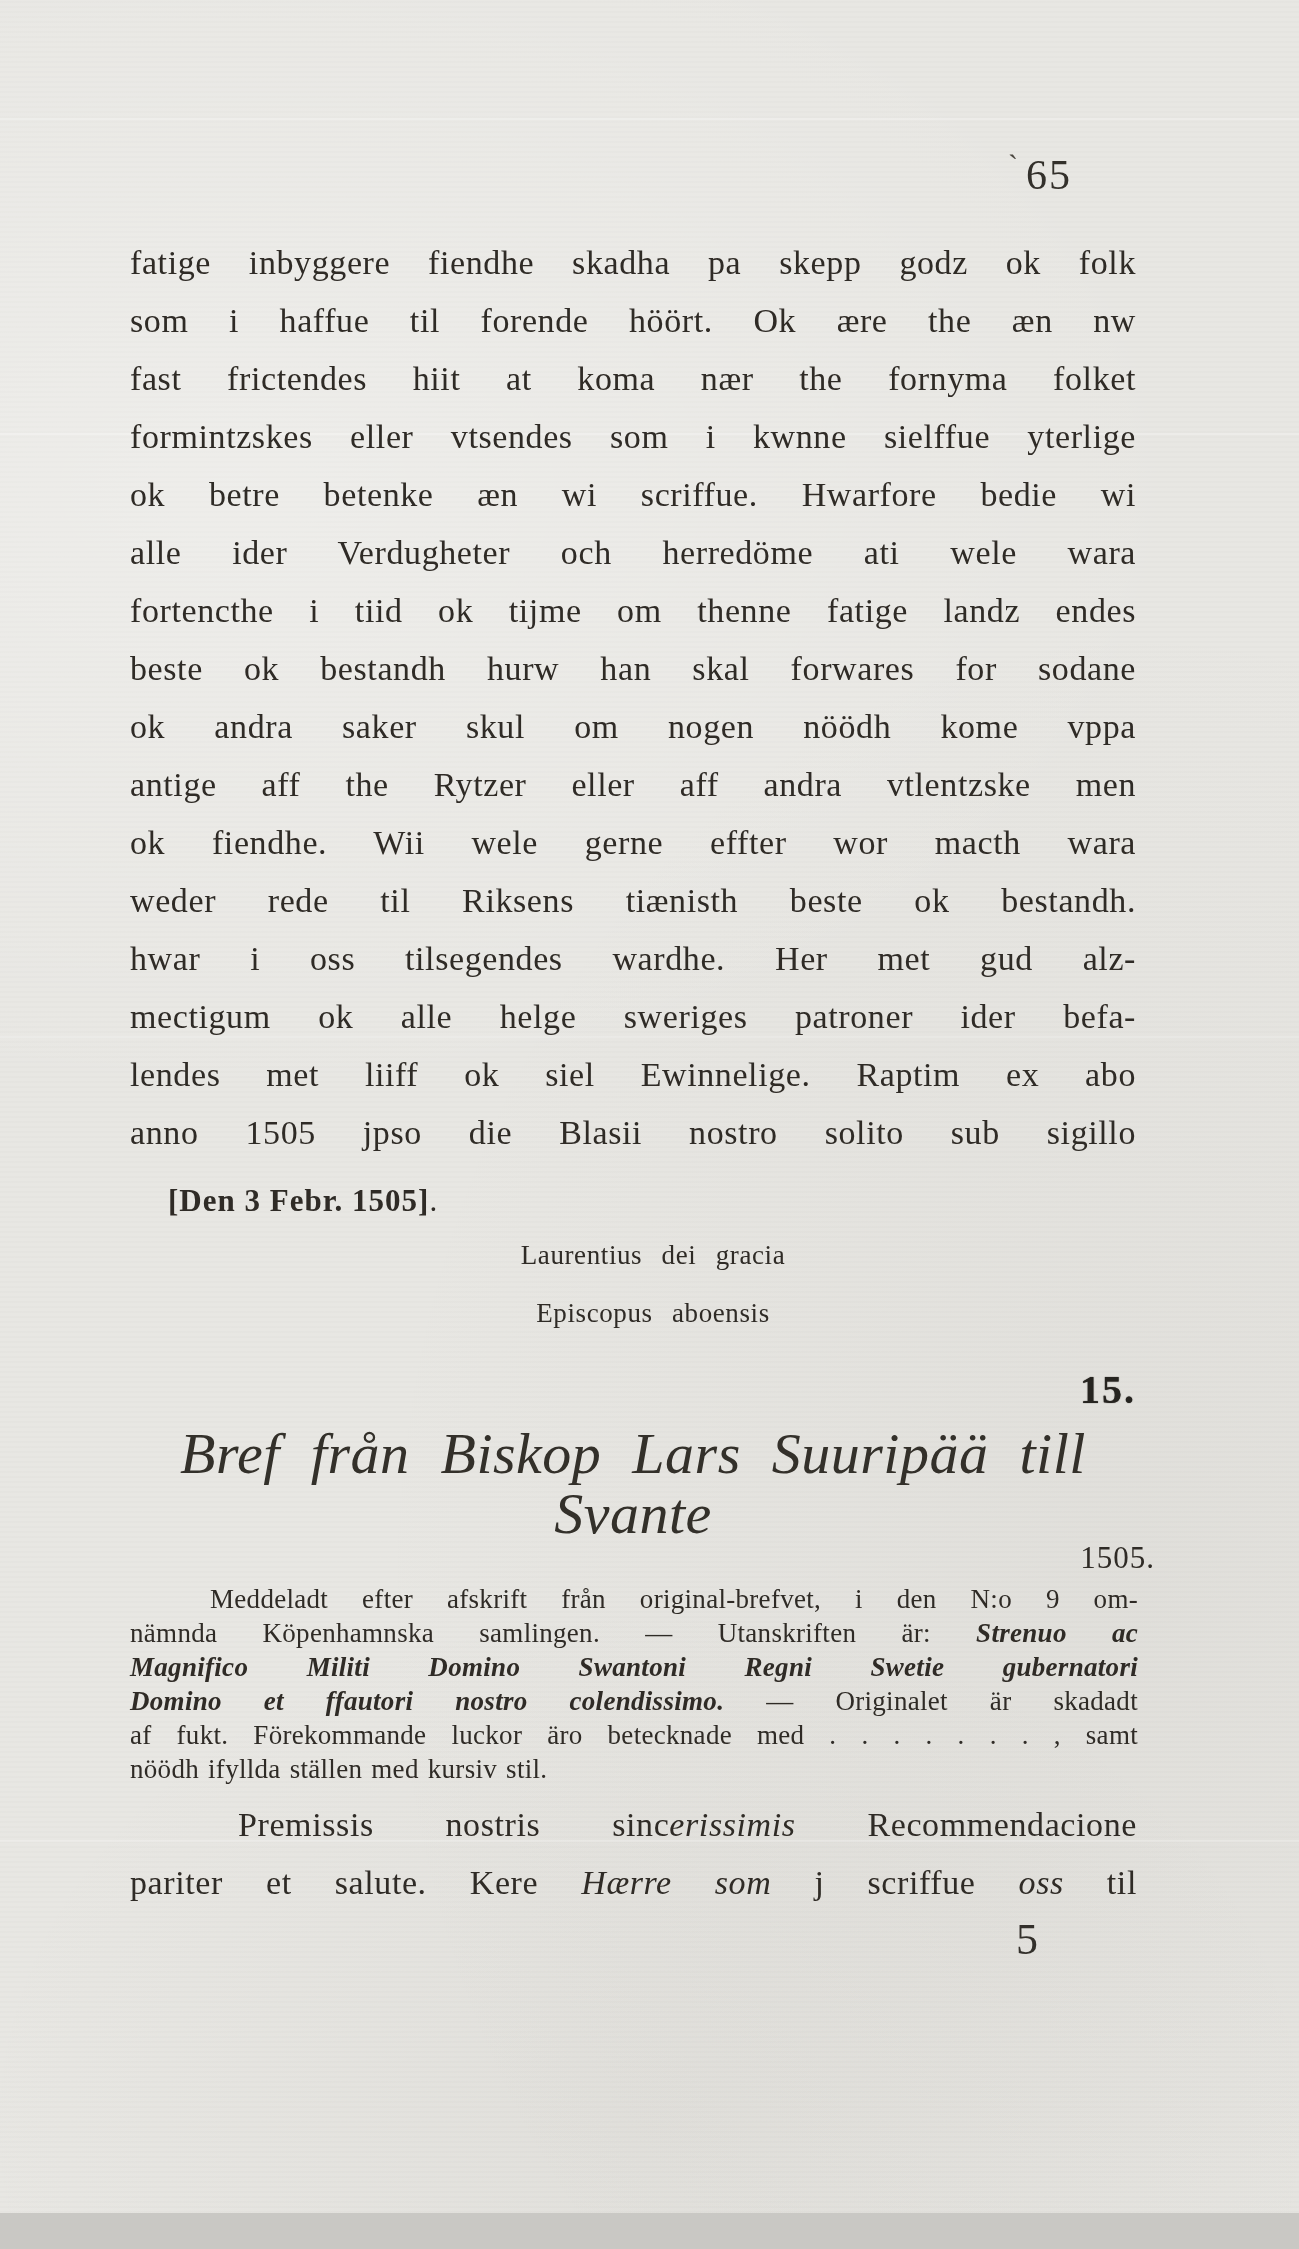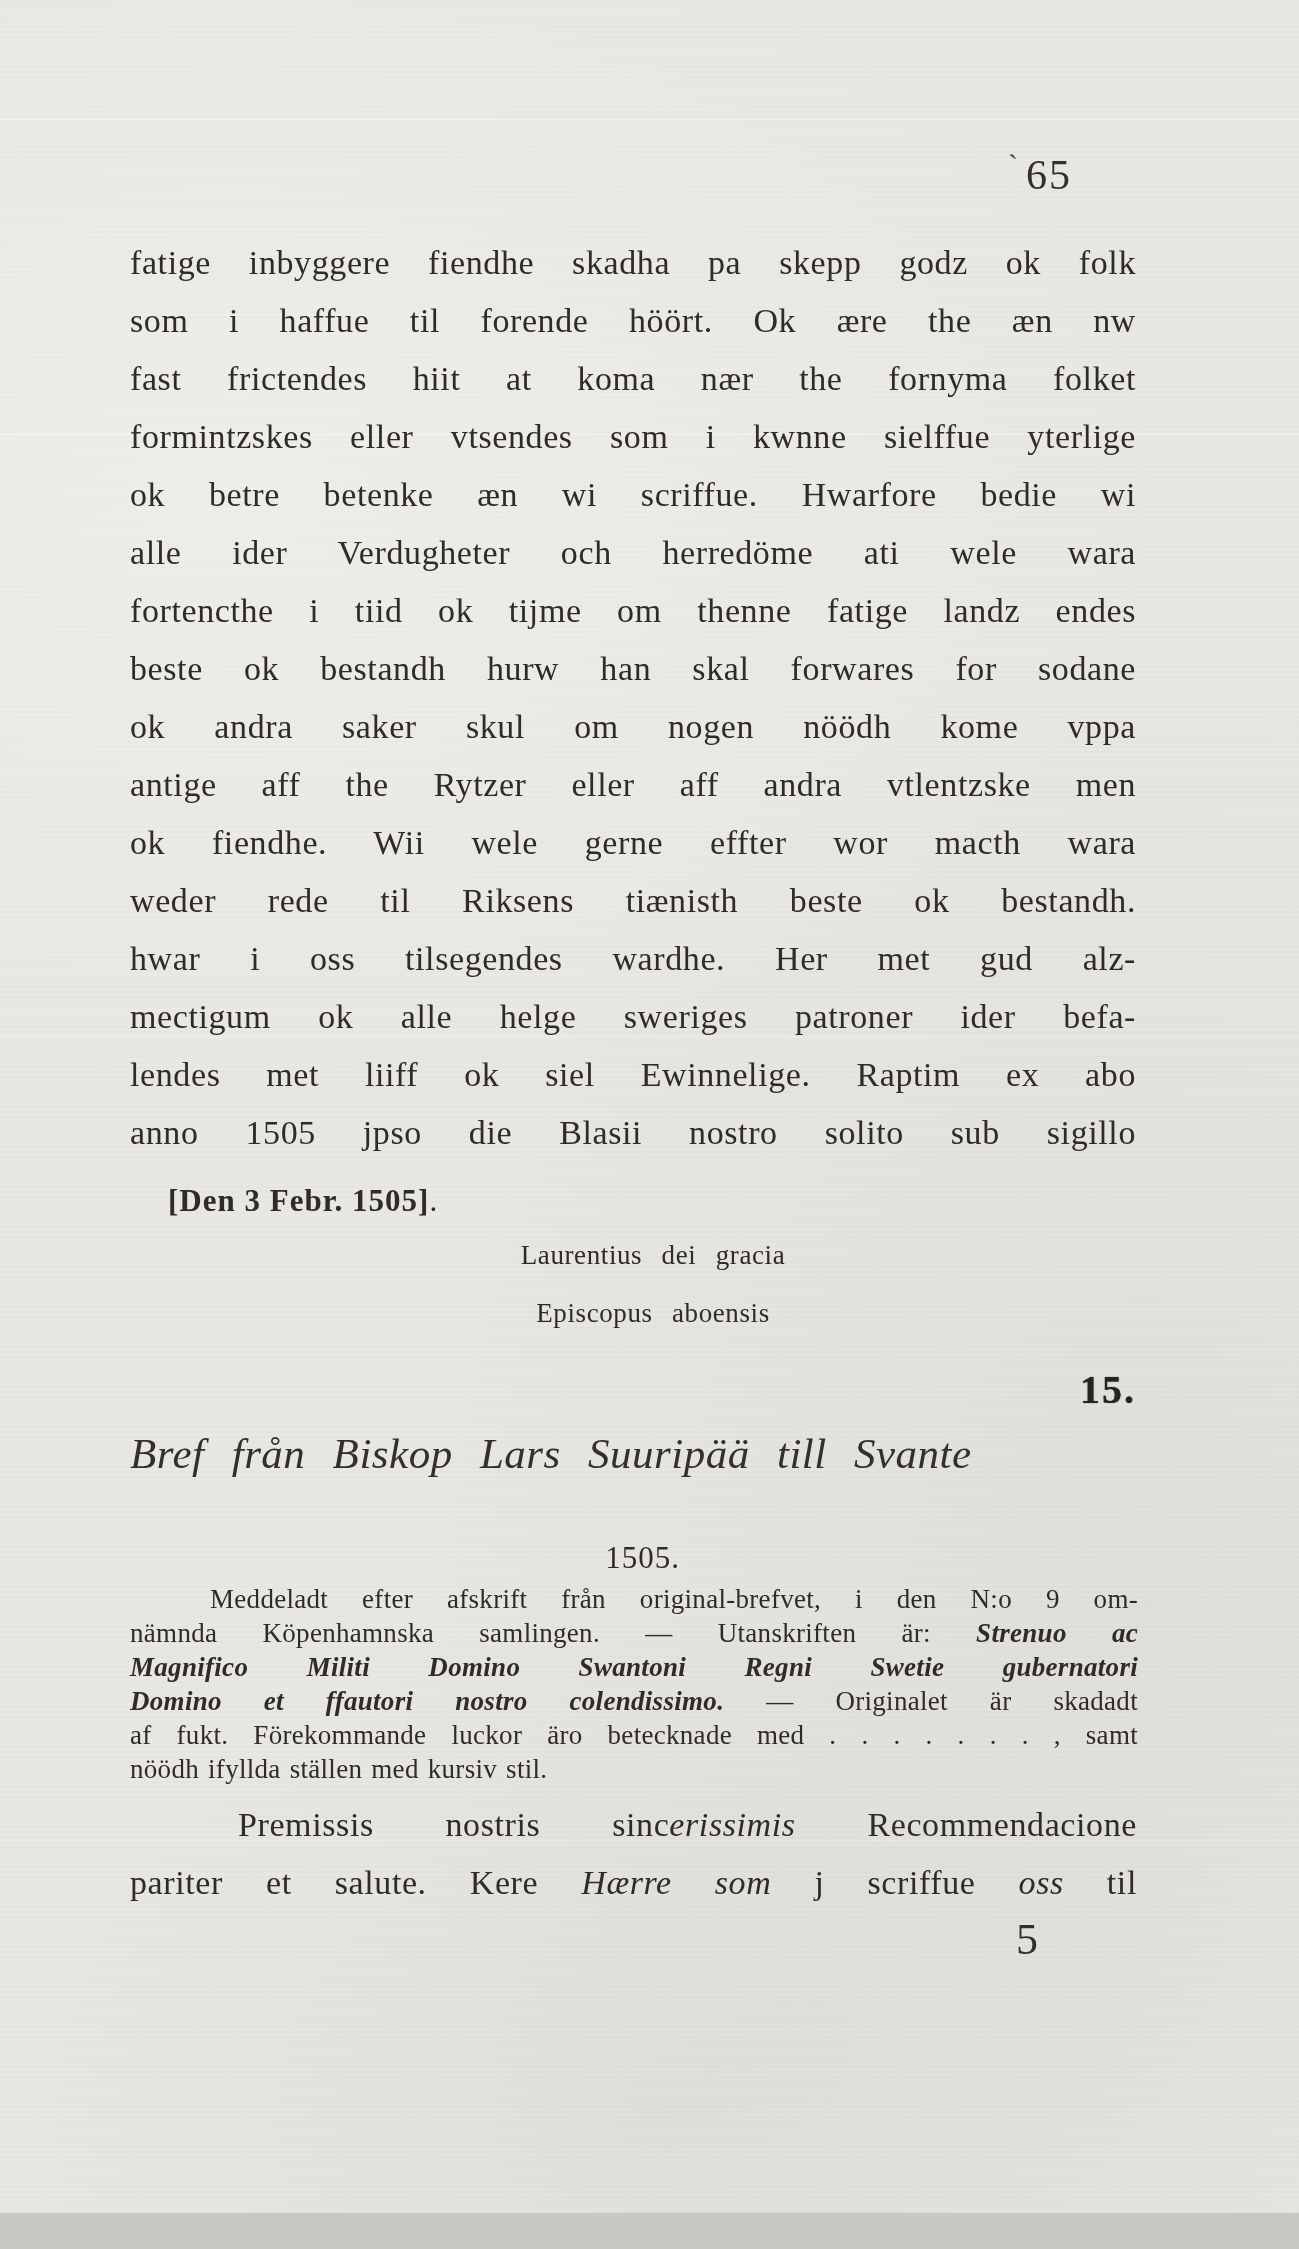--- a/index.html
+++ b/index.html
@@ -20,22 +20,22 @@
   .streak{position:absolute;left:0;width:100%;height:2px;background:rgba(255,255,255,0.5);opacity:.45;}
   .tline{font-size:34px;line-height:58px;letter-spacing:.6px;word-spacing:3px;white-space:nowrap;}
   .jline{white-space:normal;text-align:justify;text-align-last:justify;}
   .pagenum-wrap{position:absolute;left:1008px;top:148px;font-size:42px;letter-spacing:2px;color:#33302b;}
   .tick{font-size:30px;vertical-align:14px;margin-right:6px;color:#4a463f;}
   .letter-body{position:absolute;left:130px;top:234px;width:1006px;}
   .date-note{position:absolute;left:168px;top:1172px;font-size:31px;line-height:58px;letter-spacing:.5px;}
   .date-note .b{font-weight:bold;letter-spacing:1px;}
   .signature{position:absolute;left:150px;top:1226px;width:1006px;text-align:center;font-size:27px;line-height:58px;word-spacing:12px;letter-spacing:.6px;}
   .section-number{position:absolute;left:130px;top:1366px;width:1006px;text-align:right;font-size:40px;font-weight:bold;letter-spacing:2px;color:#262420;text-shadow:0 0 1px #262420;}
-  .section-title{position:absolute;left:130px;top:1424px;width:1006px;font-style:italic;font-size:43px;line-height:60px;word-spacing:16px;letter-spacing:.5px;color:#33302a;}
-  .section-year{position:absolute;left:130px;top:1540px;width:1025px;text-align:center;font-size:31px;letter-spacing:1px;}
+  .section-title{position:absolute;left:130px;top:1424px;width:1006px;text-align:center;font-style:italic;font-size:58px;line-height:60px;word-spacing:16px;letter-spacing:.5px;color:#33302a;}
+  .section-year{position:absolute;left:130px;top:1540px;width:1025px;text-align:right;font-size:31px;letter-spacing:1px;}
   .note{position:absolute;left:130px;top:1582px;width:1008px;font-size:27px;line-height:34px;letter-spacing:.3px;word-spacing:2px;}
   .note .ind{text-indent:80px;}
   .bi{font-weight:bold;font-style:italic;}
   .i{font-style:italic;}
   .closing{position:absolute;left:130px;top:1796px;width:1007px;}
   .closing .ind2{text-indent:108px;}
   .footer{position:absolute;left:210px;top:1930px;font-size:32px;font-weight:bold;font-style:italic;word-spacing:9px;letter-spacing:1px;color:#2c2925;}
   .sig-number{position:absolute;left:1016px;top:1914px;font-size:44px;color:#33302b;}
 </style>
 </head>

